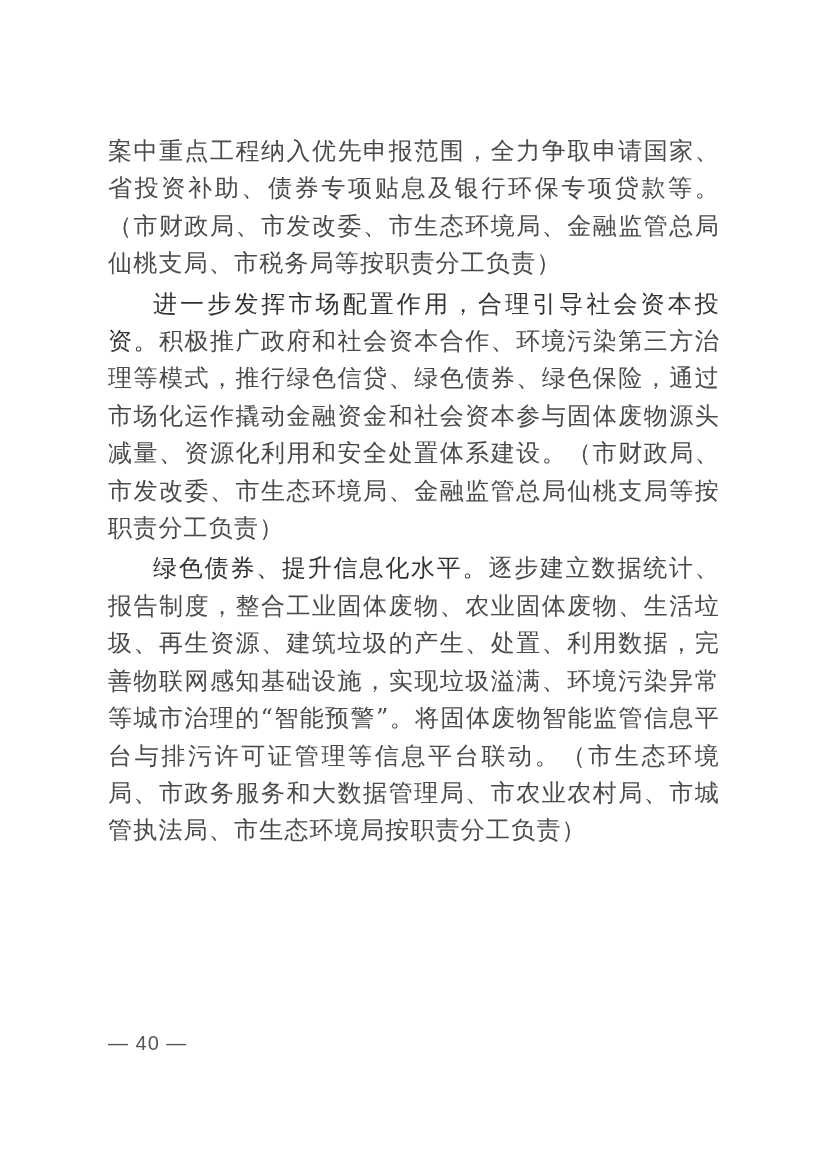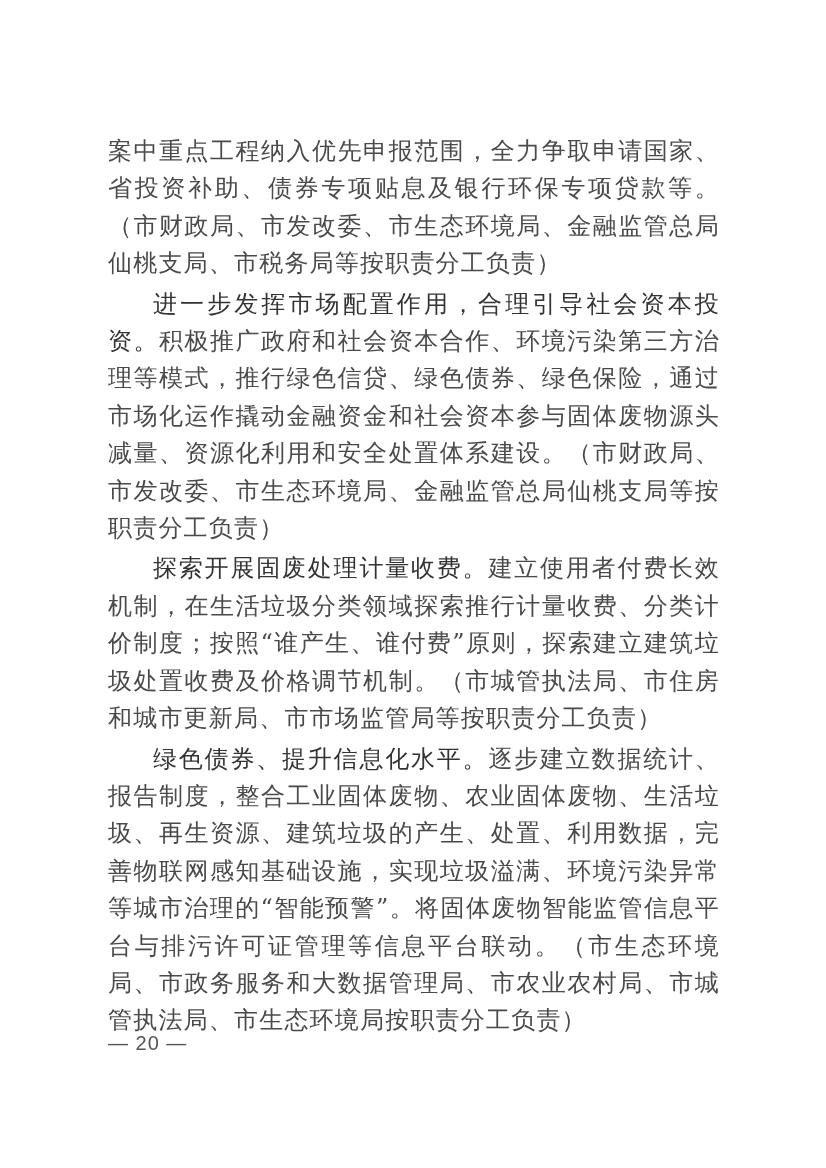--- a/index.html
+++ b/index.html
@@ -57,20 +57,17 @@
 <body>
 
 <div class="page">
   <p class="para">
     <span class="lead"></span><span>案中重点工程纳入优先申报范围，全力争取申请国家、省投资补助、债券专项贴息及银行环保专项贷款等。（市财政局、市发改委、市生态环境局、金融监管总局仙桃支局、市税务局等按职责分工负责）</span>
   </p>
   <p class="para indent">
     <span class="lead">进一步发挥市场配置作用，合理引导社会资本投资。</span><span>积极推广政府和社会资本合作、环境污染第三方治理等模式，推行绿色信贷、绿色债券、绿色保险，通过市场化运作撬动金融资金和社会资本参与固体废物源头减量、资源化利用和安全处置体系建设。（市财政局、市发改委、市生态环境局、金融监管总局仙桃支局等按职责分工负责）</span>
   </p>
   <p class="para indent">
-    <span class="lead">探索开展固废处理计量收费。</span><span>建立使用者付费长效机制，在生活垃圾分类领域探索推行计量收费、分类计价制度；按照“谁产生、谁付费”原则，探索建立建筑垃圾处置收费及价格调节机制。（市城管执法局、市住房和城市更新局、市市场监管局等按职责分工负责）</span>
-  </p>
-  <p class="para indent">
     <span class="lead">绿色债券、提升信息化水平。</span><span>逐步建立数据统计、报告制度，整合工业固体废物、农业固体废物、生活垃圾、再生资源、建筑垃圾的产生、处置、利用数据，完善物联网感知基础设施，实现垃圾溢满、环境污染异常等城市治理的“智能预警”。将固体废物智能监管信息平台与排污许可证管理等信息平台联动。（市生态环境局、市政务服务和大数据管理局、市农业农村局、市城管执法局、市生态环境局按职责分工负责）</span>
   </p>
 </div>
 
-<div class="page-number">— 20 —</div>
+<div class="page-number">— 40 —</div>
 
 </body></html>

